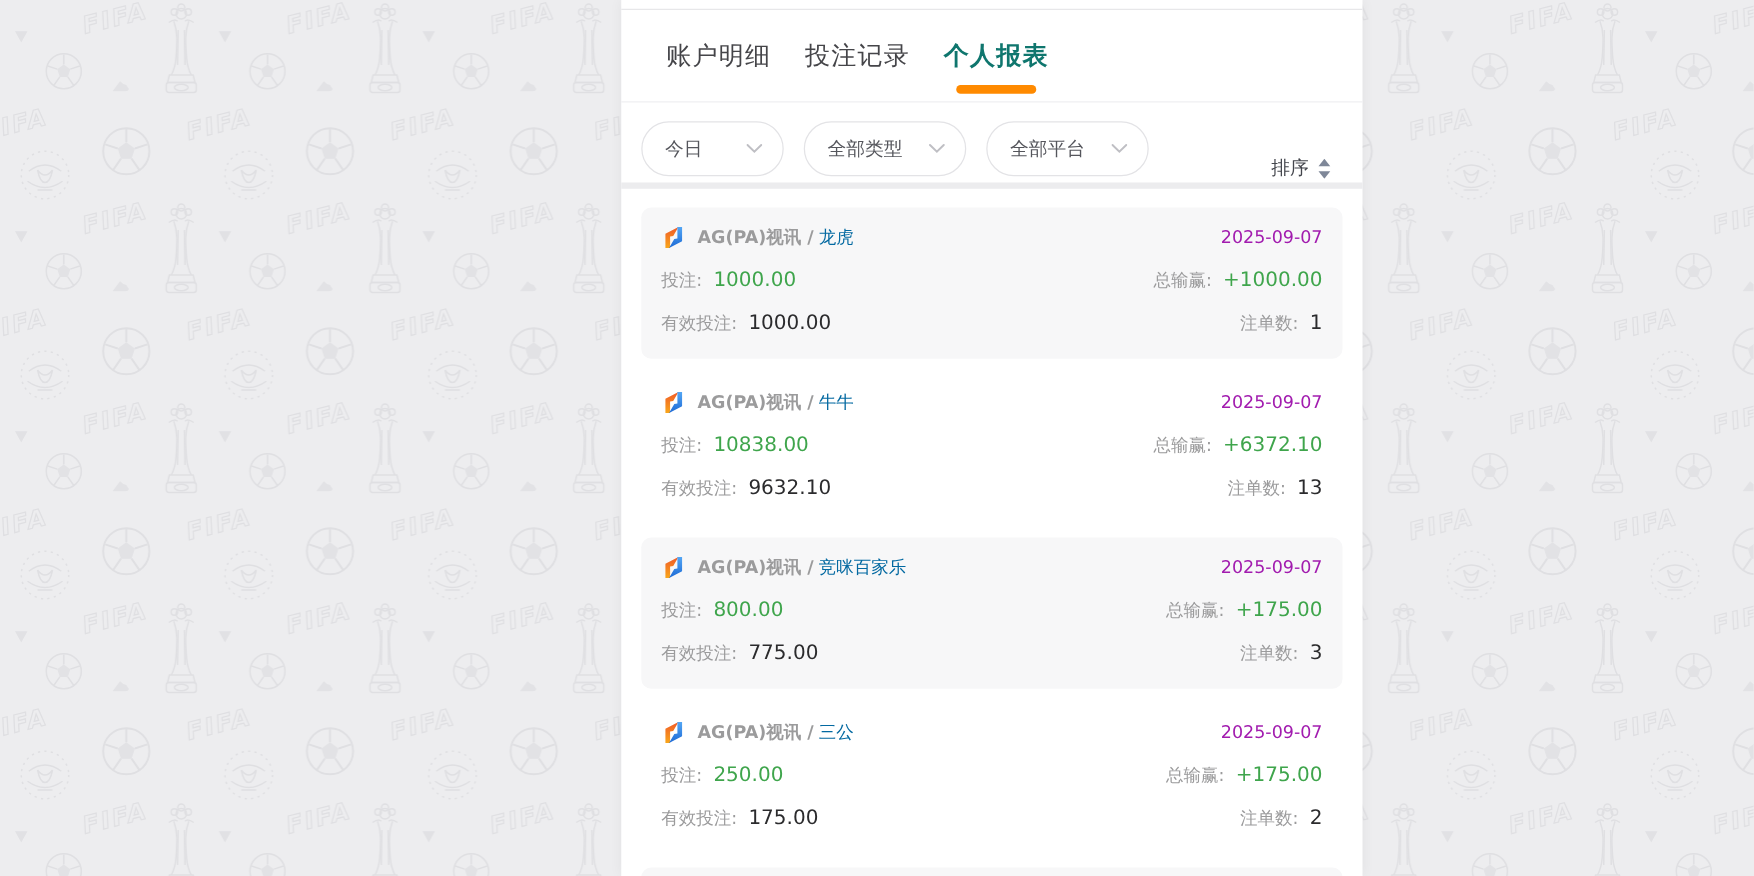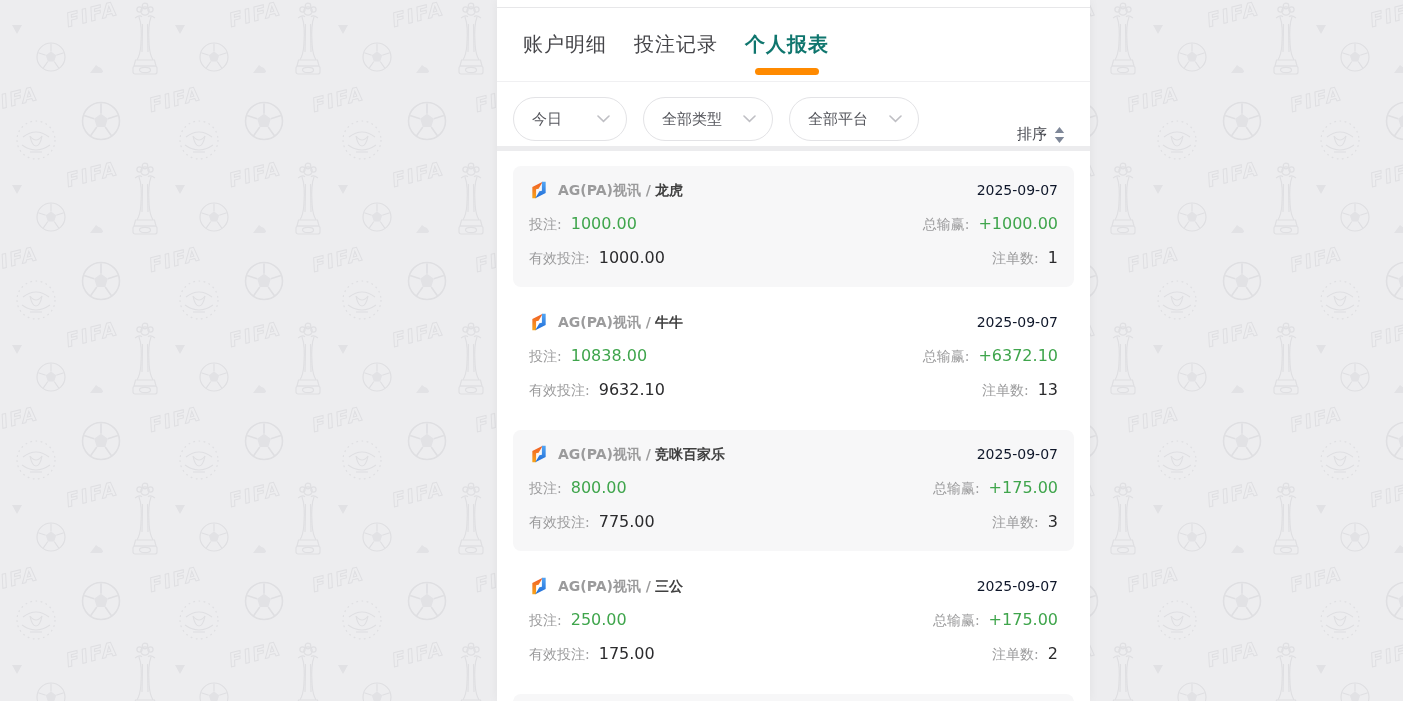--- a/index.html
+++ b/index.html
@@ -10,21 +10,21 @@
     font-family:"DejaVu Sans","Liberation Sans",sans-serif;
   }
   .bg-layer { position:absolute; inset:0; z-index:0; }
   .panel {
     position:absolute; left:497px; top:0; width:593px; height:701px;
     background:#ffffff; z-index:1;
     box-shadow:0 0 10px rgba(0,0,0,0.05);
   }
   .top-strip { height:8px; border-bottom:1px solid #e7e7e9; }
   
-  .tabs { display:flex; align-items:center; height:74px; padding-left:26px; gap:27px;
+  .tabs { display:flex; align-items:center; height:74px; padding-left:36px; gap:27px;
           border-bottom:1px solid #f0f0f2; position:relative; }
   .tab { font-size:20px; color:#454549; letter-spacing:1px; cursor:pointer;
          position:relative; height:100%; display:flex; align-items:center; }
   .tab.active { color:#0f766e; font-weight:bold; }
   .tab .underline { display:none; }
   .tab.active .underline {
     display:block; position:absolute; left:50%; transform:translateX(-50%);
     bottom:6px; width:64px; height:7px; border-radius:4px; background:#FF8A00;
   }
   
@@ -38,22 +38,22 @@
   .sort { margin-left:auto; display:flex; align-items:center; gap:7px;
           font-size:15px; color:#43454c; cursor:pointer;margin-top:31px; }
   .separator { height:5px; background:#ececee; }
   
   .list { padding:15px 16px 0; }
   .card { border-radius:8px; height:121px; padding:14px 16px 0; margin-bottom:11px; background:#fff; }
   .card.gray { background:#f7f7f8; }
   .card-head { display:flex; align-items:center; font-size:14px; line-height:20px; }
   .logo { width:20px; height:20px; margin-right:9px; flex:0 0 auto; }
   .provider { color:#9b9b9c; margin-right:4px;font-weight:bold; }
-  .game { color:#404040; font-weight:700; }
-  .date { margin-left:auto; color:#0f172a; }
+  .game { color:#0369a1; font-weight:400; }
+  .date { margin-left:auto; color:#a21caf; }
   .card-row { display:flex; justify-content:space-between; align-items:flex-end; margin-top:14px; }
   .pair { display:flex; align-items:baseline; }
   .lbl { font-size:14px; color:#9b9b9c; margin-right:9px; }
   .val { font-size:16px; }
   .val.green { color:#3FA54C; }
   .val.dark { color:#2b2b2d; }
   .stub { height:8px; border-radius:8px 8px 0 0; background:#f7f7f8; margin-bottom:0; }
 </style>
 </head>
 <body>

